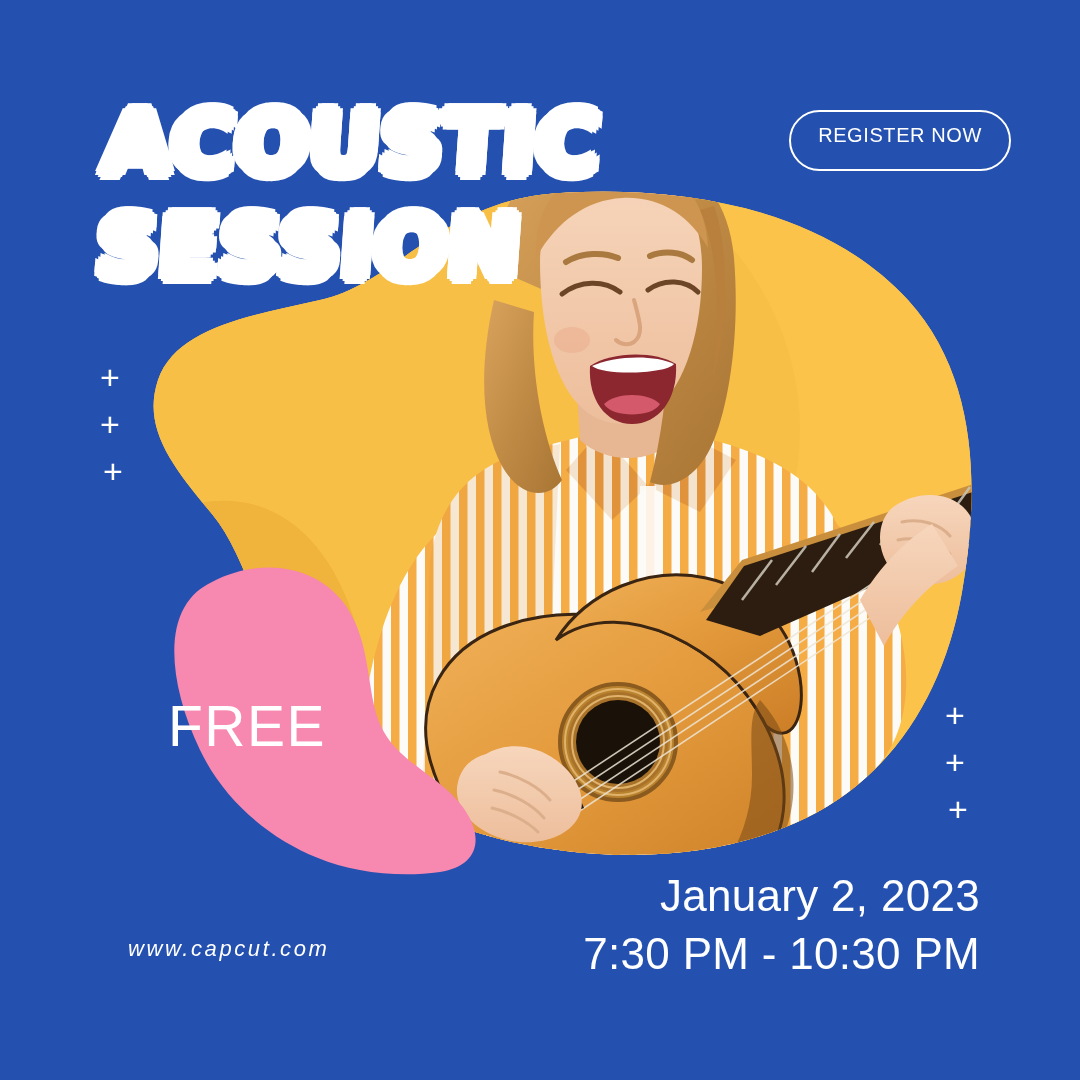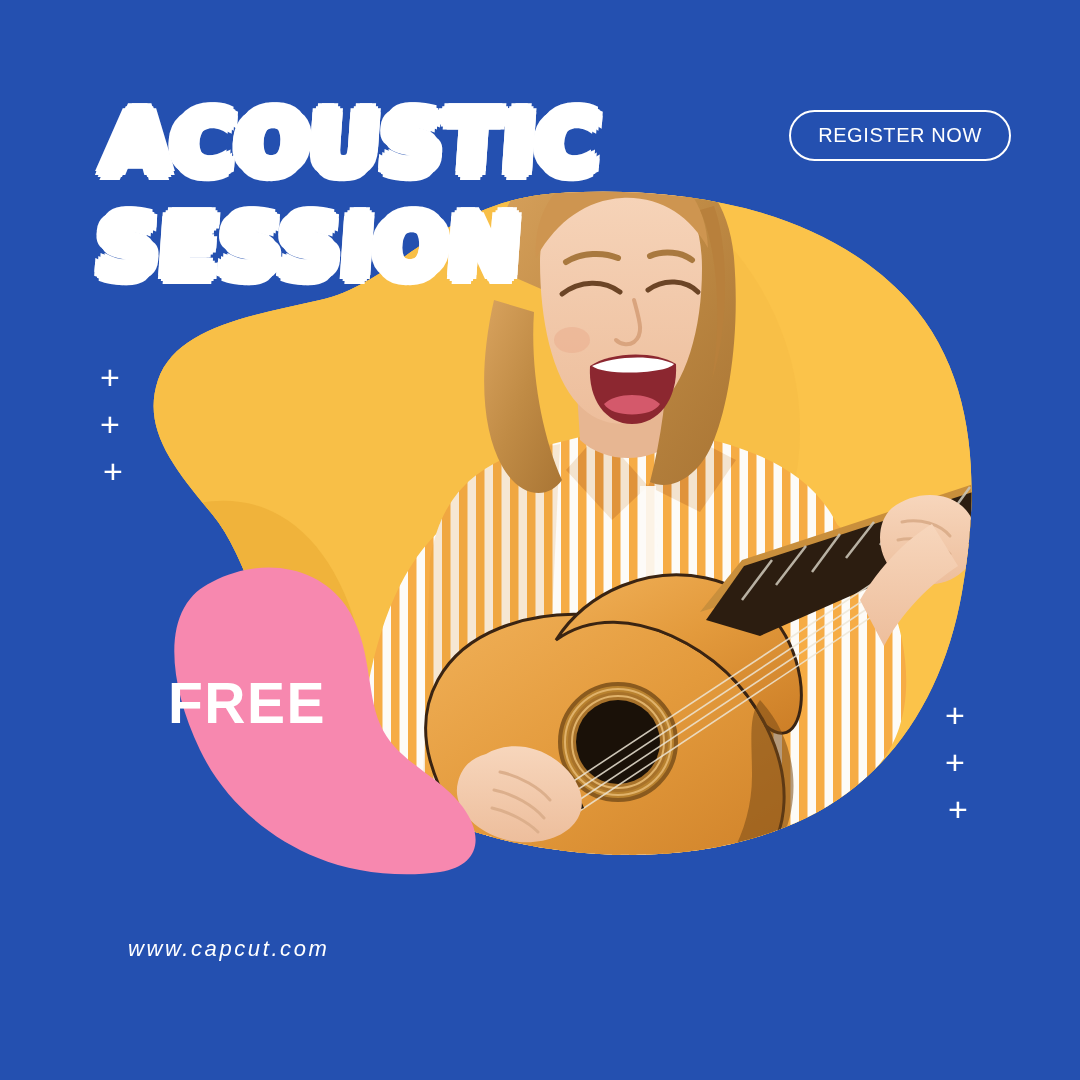--- a/index.html
+++ b/index.html
@@ -59,39 +59,39 @@
   }
   .headline .l2 { display: block; margin-top: 22px; }
 
   
   .register-btn {
     position: absolute;
     right: 69px;
     top: 110px;
     border: 2px solid #FFFFFF;
     border-radius: 40px;
-    padding: 13px 27px 14px 27px;
+    padding: 13px 27px 24px 27px;
     color: #FFFFFF;
     font-size: 20px;
     letter-spacing: 0.6px;
     font-weight: 400;
     background: transparent;
     line-height: 1;
     cursor: pointer;
     white-space: nowrap;
   }
 
   
   .free-entry {
     position: absolute;
     left: 168px;
-    top: 670px;
+    top: 693px;
     color: #FFFFFF;
     font-size: 57px;
-    font-weight: 700;
+    font-weight: 400;
     line-height: 1.16;
     letter-spacing: 1.5px;
     white-space: nowrap;
   }
   .free-entry .fe2 { display: block; margin-left: 42px; }
 
   
   .date-block {
     position: absolute;
     right: 100px;
@@ -348,20 +348,24 @@
     <span class="l1">ACOUSTIC</span>
     <span class="l2">SESSION</span>
   </div>
 
   <div class="register-btn">REGISTER NOW</div>
 
   <div class="free-entry">
     <span class="fe1">FREE</span>
   </div>
 
+  <div class="date-block">
+    <div>January 2, 2023</div>
+    <div>7:30 PM - 10:30 PM</div>
+  </div>
 
   <div class="website">www.capcut.com</div>
 
   <div class="plus" style="left:100px; top:360px;">+</div>
   <div class="plus" style="left:100px; top:407px;">+</div>
   <div class="plus" style="left:103px; top:454px;">+</div>
 
   <div class="plus" style="left:945px; top:698px;">+</div>
   <div class="plus" style="left:945px; top:745px;">+</div>
   <div class="plus" style="left:948px; top:792px;">+</div>

